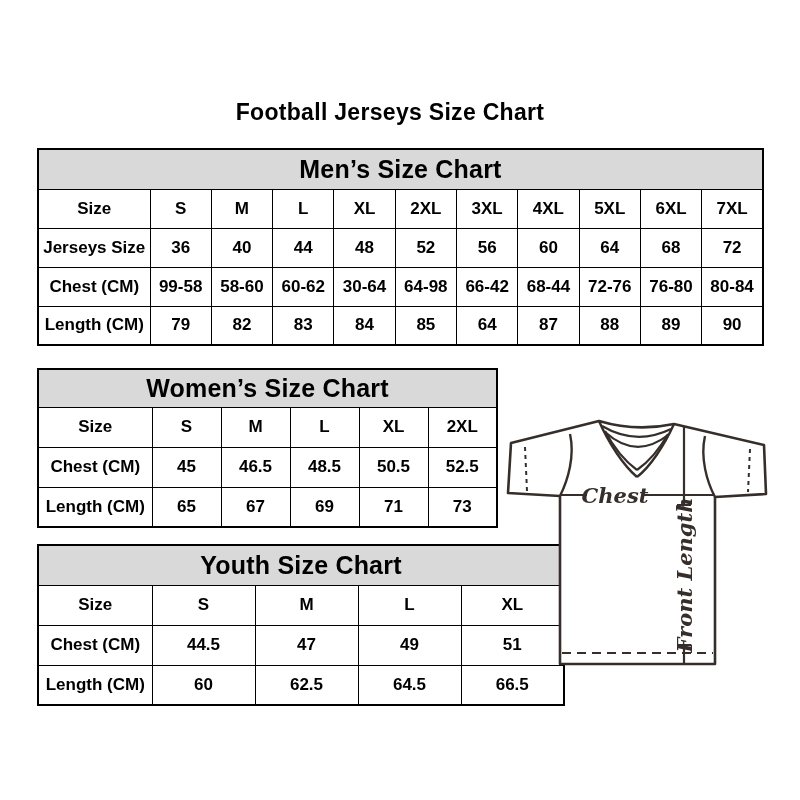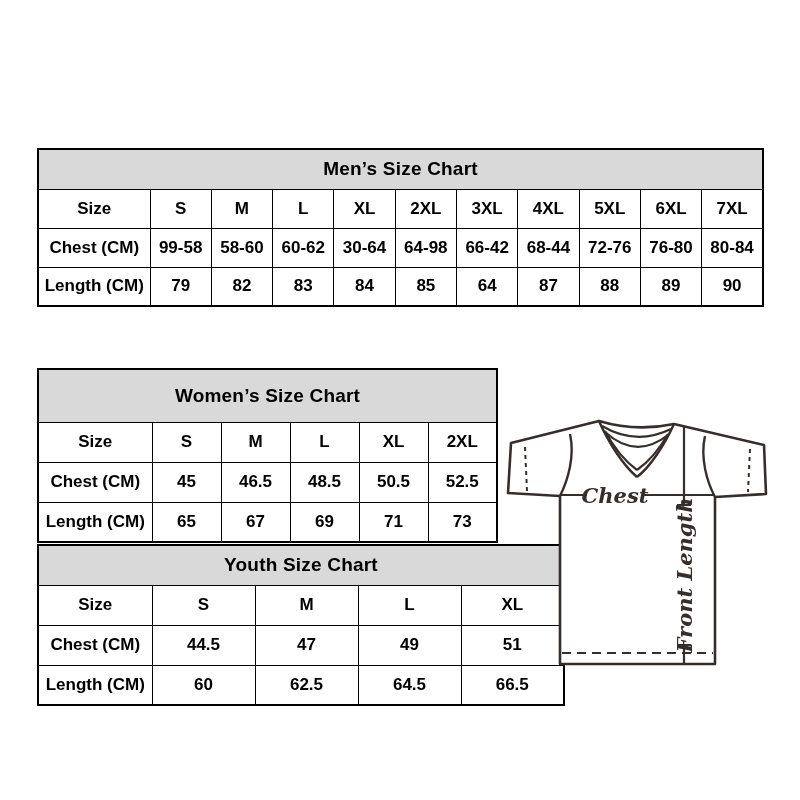--- a/index.html
+++ b/index.html
@@ -17,44 +17,45 @@
     background:#fff;
   }
   table, th, td { border:1.6px solid #000; }
   table { border-width:2.4px; }
   th, td {
     text-align:center; vertical-align:middle; padding:0;
     font-weight:bold; color:#000; font-size:17px;
     overflow:hidden; white-space:nowrap;
   }
   tr.title-row th {
-    background:#d9d9d9; font-size:19px; letter-spacing:0.2px;
+    background:#d9d9d9; font-size:25px; letter-spacing:0.2px;
   }
   .t-mens   { left:37px; top:148px; width:727px; }
   .t-mens   tr { height:39px; }
   .t-mens   tr.title-row { height:40px; }
   .t-womens { left:37px; top:368px; width:461px; }
   .t-womens tr { height:40px; }
-  .t-womens tr.title-row { height:53px;margin-top:40px; }
+  .t-womens tr.title-row { height:38px;margin-top:40px; }
   .t-youth  { left:37px; top:544px; width:528px; }
   .t-youth  tr { height:40px; }
   .t-youth  tr.title-row { height:40px; }
   col.c0-mens  { width:112px; }
   col.c0-small { width:114px; }
   .jersey-svg { position:absolute; left:505px; top:410px; }
   .jersey-label {
     font-family:"DejaVu Serif", serif;
     font-style:italic; font-weight:bold; font-size:21px;
   }
 </style>
 </head>
 <body>
 
 <div class="canvas">
 
+  <h1 class="page-title">Football Jerseys Size Chart</h1>
 
   <table class="t-mens">
     <colgroup>
         <col class="c0-mens">
         <col span="10">
       </colgroup>
     <thead>
       <tr class="title-row">
         <th colspan="11">Men’s Size Chart</th>
       </tr>
@@ -67,20 +68,33 @@
           <td>L</td>
           <td>XL</td>
           <td>2XL</td>
           <td>3XL</td>
           <td>4XL</td>
           <td>5XL</td>
           <td>6XL</td>
           <td>7XL</td>
         </tr>
         <tr>
+          <th>Jerseys Size</th>
+          <td>36</td>
+          <td>40</td>
+          <td>44</td>
+          <td>48</td>
+          <td>52</td>
+          <td>56</td>
+          <td>60</td>
+          <td>64</td>
+          <td>68</td>
+          <td>72</td>
+        </tr>
+        <tr>
           <th>Chest (CM)</th>
           <td>99-58</td>
           <td>58-60</td>
           <td>60-62</td>
           <td>30-64</td>
           <td>64-98</td>
           <td>66-42</td>
           <td>68-44</td>
           <td>72-76</td>
           <td>76-80</td>

